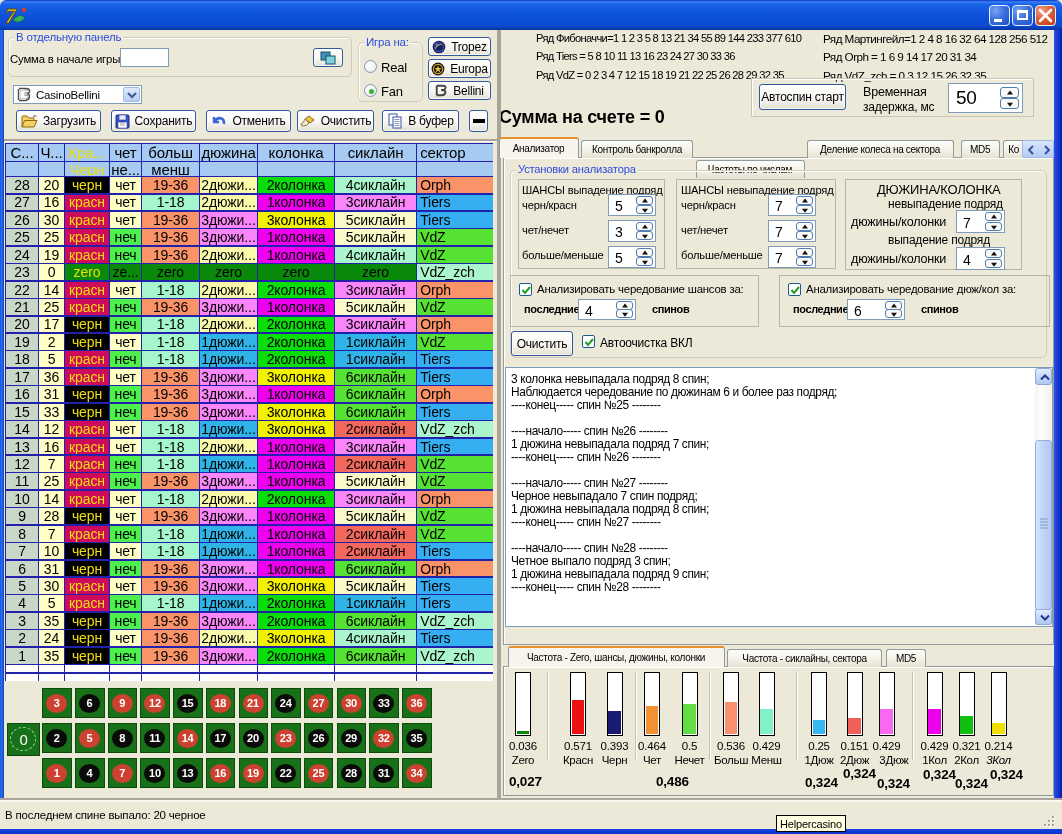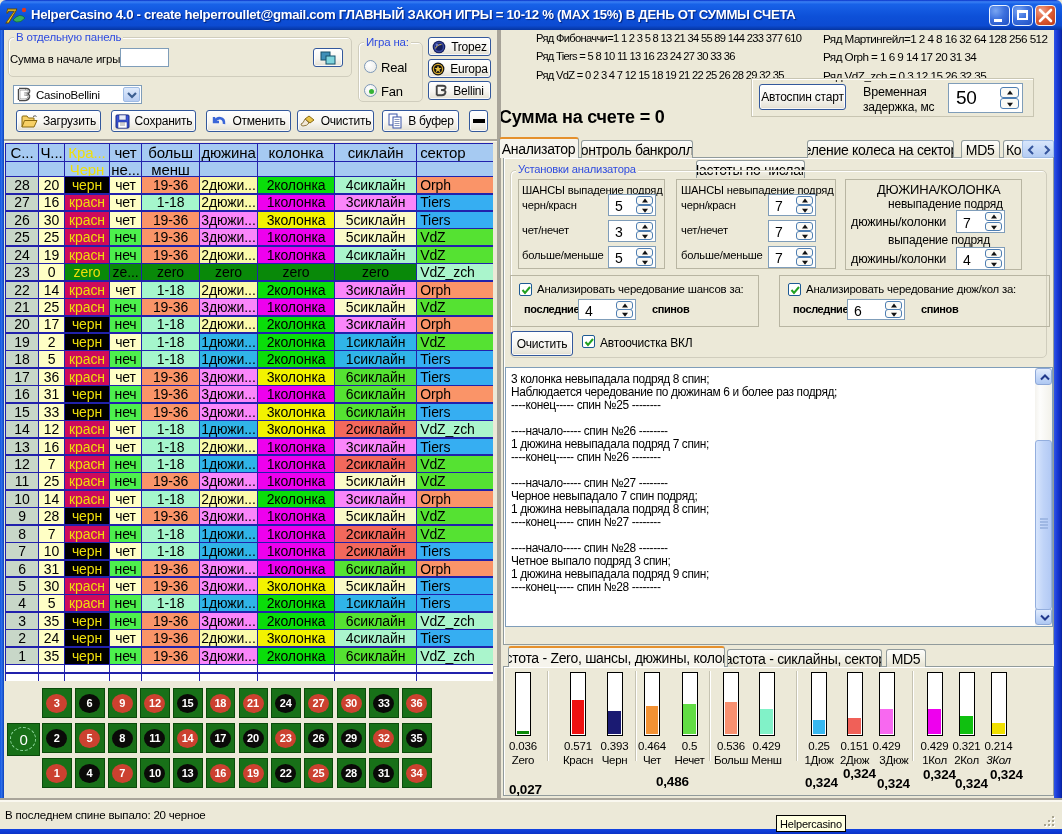--- a/index.html
+++ b/index.html
@@ -25,36 +25,35 @@
 .udb{position:absolute;right:2px;width:17px;height:9px;border:1px solid #4E7EB2;border-radius:3px;background:#FBFAF6;}
 .tri-u{position:absolute;left:50%;top:50%;transform:translate(-50%,-62%);width:0;height:0;border-left:3.5px solid transparent;border-right:3.5px solid transparent;border-bottom:4px solid #111;}
 .tri-d{position:absolute;left:50%;top:50%;transform:translate(-50%,-30%);width:0;height:0;border-left:3.5px solid transparent;border-right:3.5px solid transparent;border-top:4px solid #111;}
 
 .cb{width:13px;height:13px;background:#fff;border:1px solid #1D5A94;border-radius:2px;}
 .cb svg{position:absolute;left:0px;top:0px;}
 
 .rad{width:13px;height:13px;border-radius:50%;background:radial-gradient(circle at 35% 35%,#ffffff,#E8E8E4);border:1px solid #7C98B8;}
 .rad .dot{position:absolute;left:3.5px;top:3.5px;width:5px;height:5px;border-radius:50%;background:#35B335;}
 
-.tab{border:1px solid #919B9C;border-bottom:none;border-radius:3px 3px 0 0;background:linear-gradient(180deg,#FDFDFB,#F2F0E4 60%,#E4E1D2);display:flex;align-items:center;justify-content:center;font-size:14px;letter-spacing:-0.3px;white-space:nowrap;overflow:hidden;}
+.tab{border:1px solid #919B9C;border-bottom:none;border-radius:3px 3px 0 0;background:linear-gradient(180deg,#FDFDFB,#F2F0E4 60%,#E4E1D2);display:flex;align-items:center;justify-content:center;font-size:10px;letter-spacing:-0.3px;white-space:nowrap;overflow:hidden;}
 .tab.act{background:#F6F4EC;border-top:2px solid #E5902C;height:21px;}
 </style>
 
 </head><body>
 <div class="a wb" style="left:0;top:30px;width:4px;height:799px;"></div>
 <div class="a" style="left:1054px;top:30px;width:8px;height:799px;background:linear-gradient(90deg,#2E55E4,#1A3AD8 40%,#0A28B0 90%,#071E8C);"></div>
 <div class="a" style="left:0;top:829px;width:1062px;height:5px;background:linear-gradient(180deg,#1243E0,#0B33C8);"></div>
 <div class="a" style=""></div>
 <div class="a" id="tbar" style="width:1062px;height:30px;">
 <svg class="a" style="left:5px;top:3px" width="24" height="24" viewBox="0 0 24 24">
       <text x="0" y="20" font-family="Liberation Serif" font-style="italic" font-weight="bold" font-size="22" fill="#F4D22C" stroke="#6A4A00" stroke-width="0.8">7</text>
       <path d="M8 17 Q15 9 20 15 Q16 20 11 19 Z" fill="#37B060" stroke="#0A5A2A" stroke-width="0.6"></path>
       <circle cx="19" cy="7" r="2.2" fill="#E23A1C"></circle>
     </svg>
-<div class="a tt" style="left:31px;top:7px;color:#fff;font-size:13.2px;font-weight:bold;letter-spacing:-0.3px;text-shadow:1px 1px 1px #00227A;">HelperCasino 4.0 - create helperroullet@gmail.com ГЛАВНЫЙ ЗАКОН ИГРЫ = 10-12 % (MAX 15%) В ДЕНЬ ОТ СУММЫ СЧЕТА</div>
 <div class="a wbtn b1" style="left:989px;">
       <div class="a" style="left:4px;top:13px;width:8px;height:3px;background:#fff;"></div>
     </div>
 <div class="a wbtn b1" style="left:1012px;">
       <div class="a" style="left:4px;top:4px;width:11px;height:10px;border:2px solid #fff;border-top-width:3px;"></div>
     </div>
 <div class="a wbtn bx" style="left:1035px;">
       <svg class="a" style="left:2px;top:2px" width="15" height="15" viewBox="0 0 15 15">
         <path d="M2 2 L13 13 M13 2 L2 13" stroke="#fff" stroke-width="2.6" stroke-linecap="round"></path>
       </svg>
@@ -718,21 +717,21 @@
 <div class="a" style="left:944.5px;top:754px;width:44px;text-align:center;font-size:11.5px;letter-spacing:-0.3px;">2Кол</div>
 <div class="a" style="left:990.5px;top:671.5px;width:16px;height:64.5px;background:#fff;border:1.6px solid #000;"></div>
 <div class="a" style="left:992.1px;top:722.597px;width:12.8px;height:11.803px;background:#F0E000;"></div>
 <div class="a" style="left:976.5px;top:740px;width:44px;text-align:center;font-size:11.5px;letter-spacing:-0.2px;">0.214</div>
 <div class="a" style="left:976.5px;top:754px;width:44px;text-align:center;font-size:11.5px;letter-spacing:-0.3px;font-style:italic;">3Кол</div>
 <div class="a" style="left:547px;top:671px;width:1px;height:90px;background:#C6C3B2;box-shadow:1px 0 0 #fff;"></div>
 <div class="a" style="left:634.5px;top:671px;width:1px;height:90px;background:#C6C3B2;box-shadow:1px 0 0 #fff;"></div>
 <div class="a" style="left:708.5px;top:671px;width:1px;height:90px;background:#C6C3B2;box-shadow:1px 0 0 #fff;"></div>
 <div class="a" style="left:796px;top:671px;width:1px;height:90px;background:#C6C3B2;box-shadow:1px 0 0 #fff;"></div>
 <div class="a" style="left:911.5px;top:671px;width:1px;height:90px;background:#C6C3B2;box-shadow:1px 0 0 #fff;"></div>
-<div class="a tt" style="left:509px;top:774px;font-size:13.5px;font-weight:bold;color:#000;margin-top:8px;">0,027</div>
+<div class="a tt" style="left:509px;top:774px;font-size:13.5px;font-weight:bold;color:#000;">0,027</div>
 <div class="a tt" style="left:656px;top:774px;font-size:13.5px;font-weight:bold;color:#000;">0,486</div>
 <div class="a tt" style="left:805px;top:775px;font-size:13.5px;font-weight:bold;color:#000;">0,324</div>
 <div class="a tt" style="left:843px;top:766px;font-size:13.5px;font-weight:bold;color:#000;">0,324</div>
 <div class="a tt" style="left:877px;top:776px;font-size:13.5px;font-weight:bold;color:#000;">0,324</div>
 <div class="a tt" style="left:923px;top:767px;font-size:13.5px;font-weight:bold;color:#000;">0,324</div>
 <div class="a tt" style="left:955px;top:776px;font-size:13.5px;font-weight:bold;color:#000;">0,324</div>
 <div class="a tt" style="left:990px;top:767px;font-size:13.5px;font-weight:bold;color:#000;">0,324</div>
 <div class="a" style="left:42.3px;top:688px;width:29.6px;height:30px;background:#187018;border:1px solid #0A4A0A;"></div>
 <div class="a" style="left:46.3px;top:693.5px;width:21px;height:19px;border-radius:50%;background:#CC4130;display:flex;align-items:center;justify-content:center;color:#fff;font-size:11px;font-weight:bold;">3</div>
 <div class="a" style="left:75px;top:688px;width:29.6px;height:30px;background:#187018;border:1px solid #0A4A0A;"></div>

